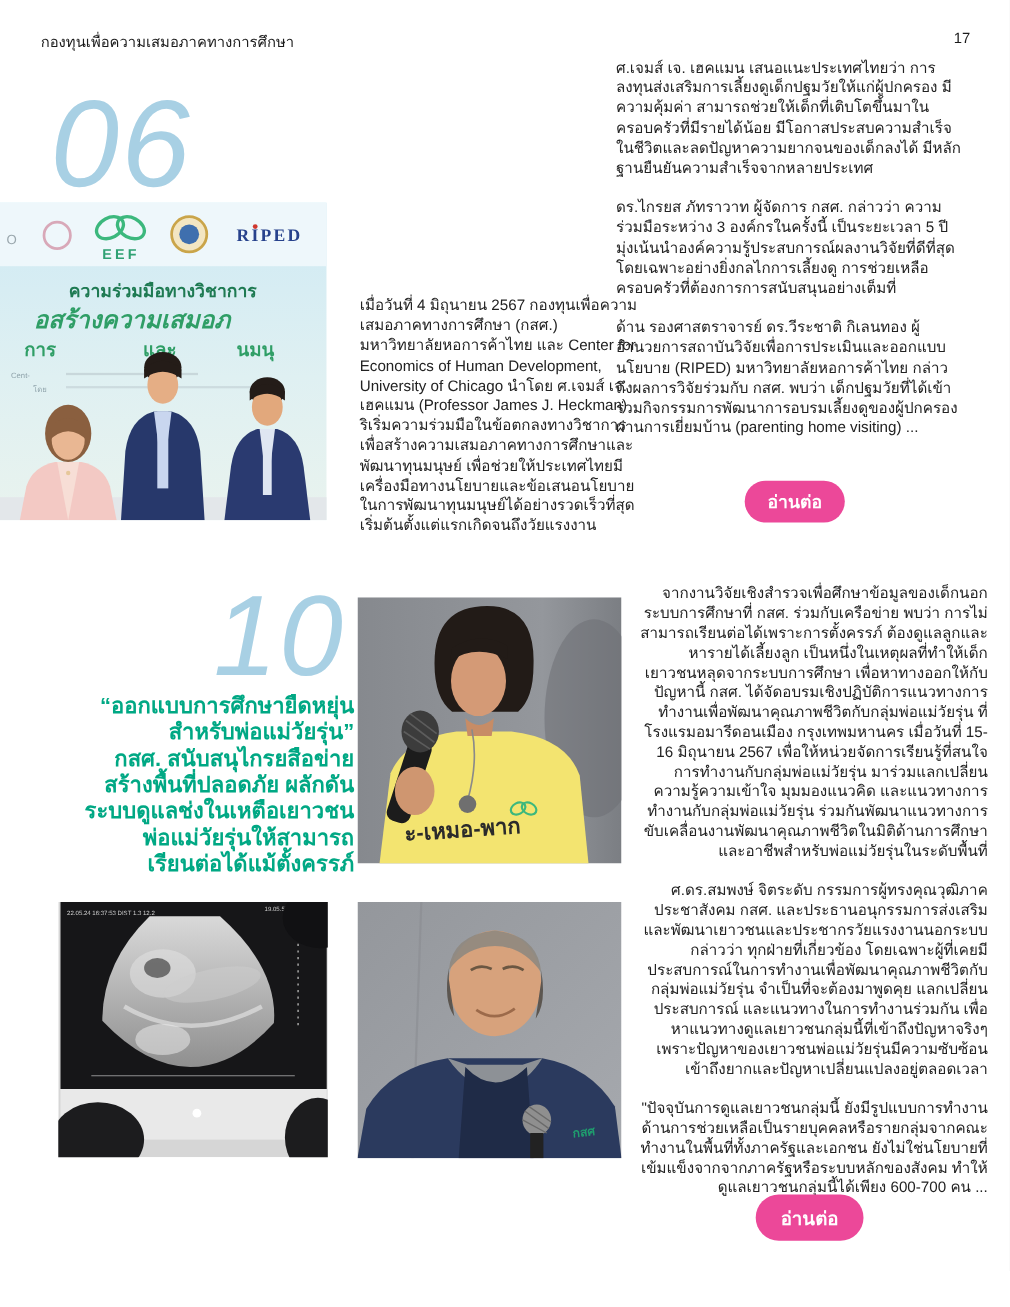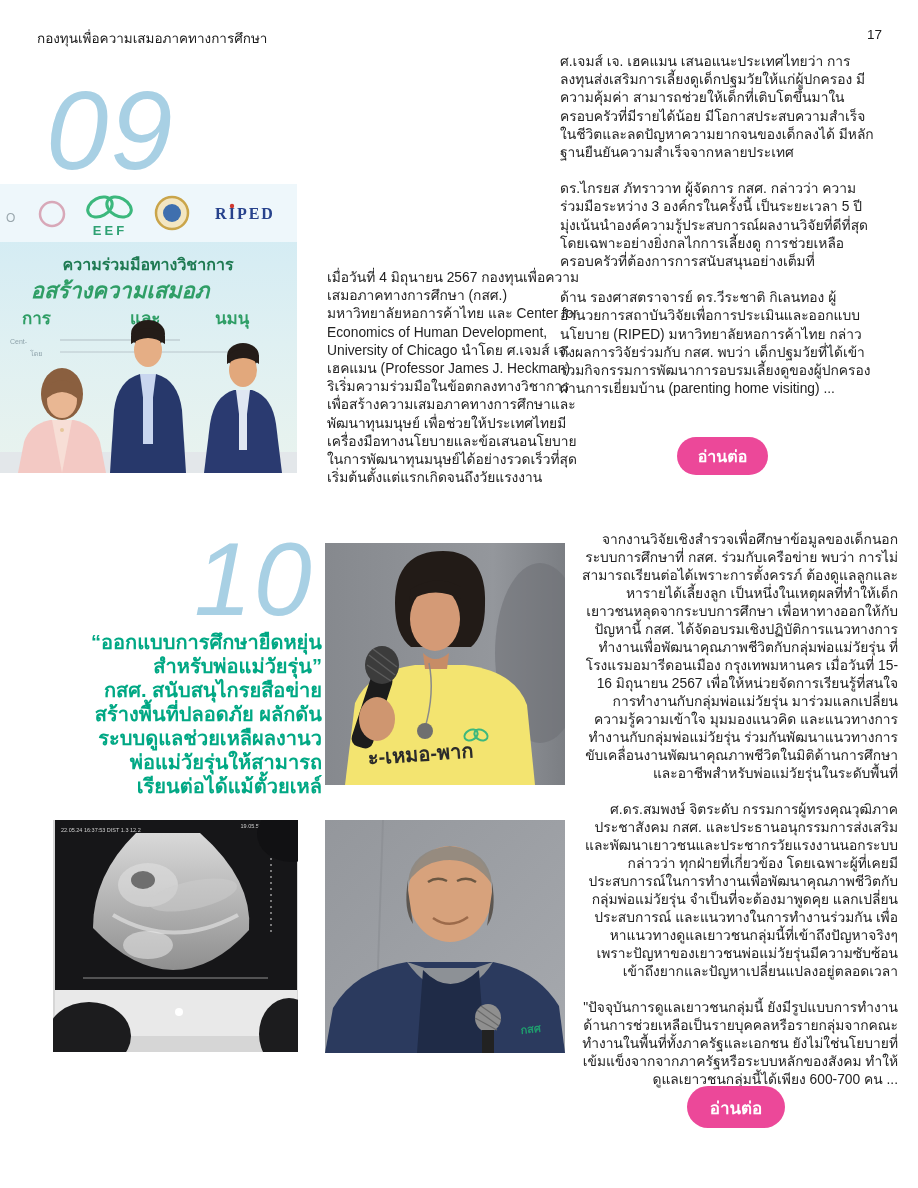--- a/index.html
+++ b/index.html
@@ -32,21 +32,21 @@
   .ph4{left:325px;top:820px;}
 </style>
 </head>
 <body>
 
 <div class="page">
 
   <div class="hdr hdr-title">กองทุนเพื่อความเสมอภาคทางการศึกษา</div>
   <div class="hdr hdr-page">17</div>
 
-  <div class="numeral num09">09</div>
+  <div class="numeral num09">06</div>
 
   <svg class="photo ph1" width="297" height="289" viewBox="0 0 297 289">
     <defs>
       <linearGradient id="p1bg" x1="0" y1="0" x2="0" y2="1">
         <stop offset="0" stop-color="#cfeaf4"></stop>
           <stop offset="0.55" stop-color="#dff0f2"></stop>
           <stop offset="1" stop-color="#e9f3ee"></stop>
       </linearGradient>
       <linearGradient id="fan" x1="0" y1="0" x2="0" y2="1">
         <stop offset="0" stop-color="#d9d9d9"></stop>
@@ -127,23 +127,23 @@
 
   <button class="readmore btn1">อ่านต่อ</button>
 
   <div class="numeral num10">10</div>
 
   <div class="headline headline-10">
     <div>“ออกแบบการศึกษายืดหยุ่น</div>
     <div>สำหรับพ่อแม่วัยรุ่น”</div>
     <div>กสศ. สนับสนุไกรยสือข่าย</div>
     <div>สร้างพื้นที่ปลอดภัย ผลักดัน</div>
-    <div>ระบบดูแลช่วยเหลืผลงานว</div>
+    <div>ระบบดูแลช่งในเหตือเยาวชน</div>
     <div>พ่อแม่วัยรุ่นให้สามารถ</div>
-    <div>เรียนต่อได้แม้ตั้วยเหล์</div>
+    <div>เรียนต่อได้แม้ตั้งครรภ์</div>
   </div>
 
   <svg class="photo ph2" width="240" height="242" viewBox="0 0 240 242">
     <defs>
       <linearGradient id="p2bg" x1="0" y1="0" x2="1" y2="0">
         <stop offset="0" stop-color="#86898e"></stop>
           <stop offset="0.7" stop-color="#94979c"></stop>
           <stop offset="1" stop-color="#7b7e83"></stop>
       </linearGradient>
     </defs>

